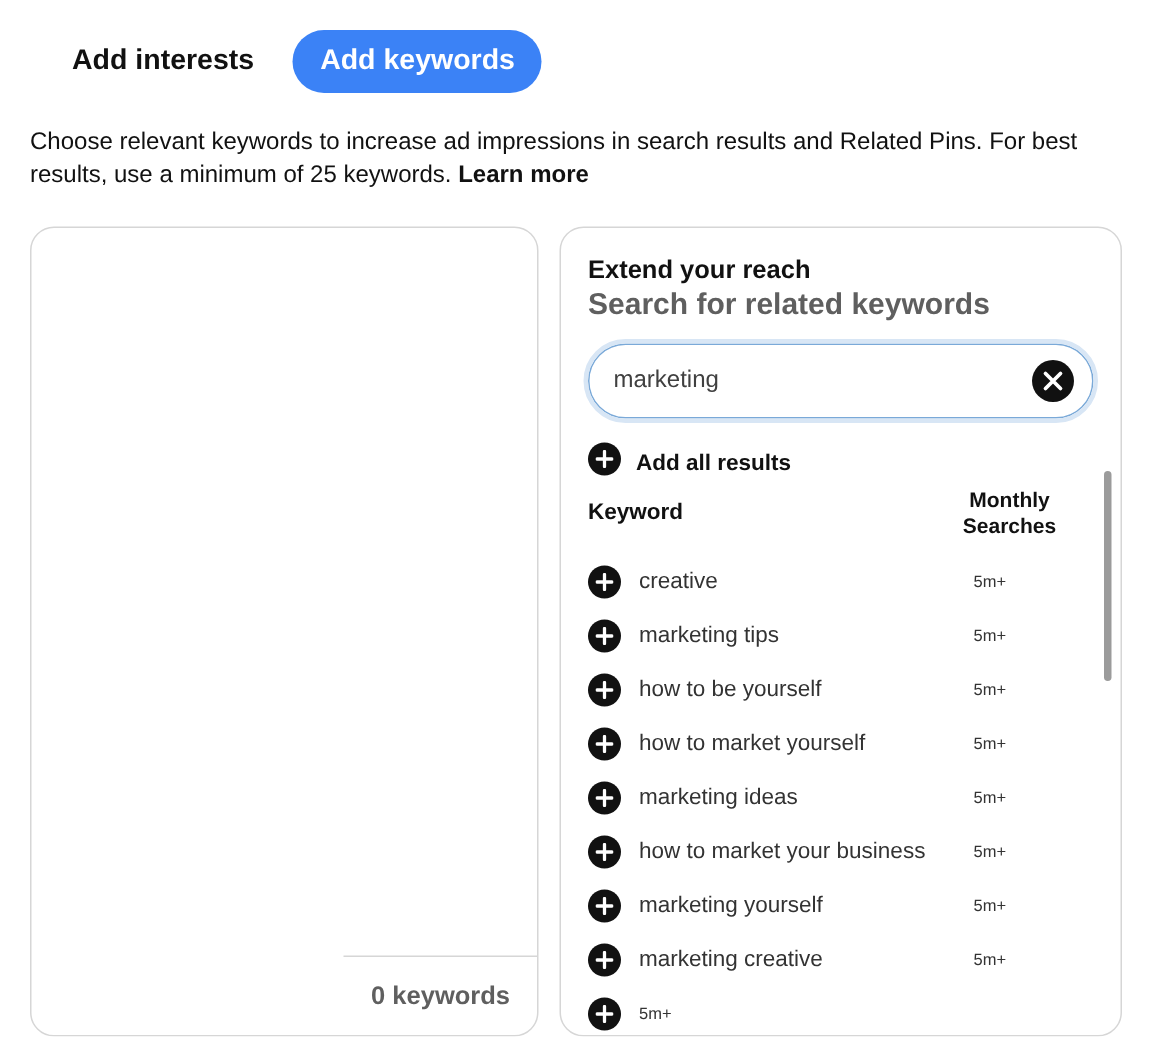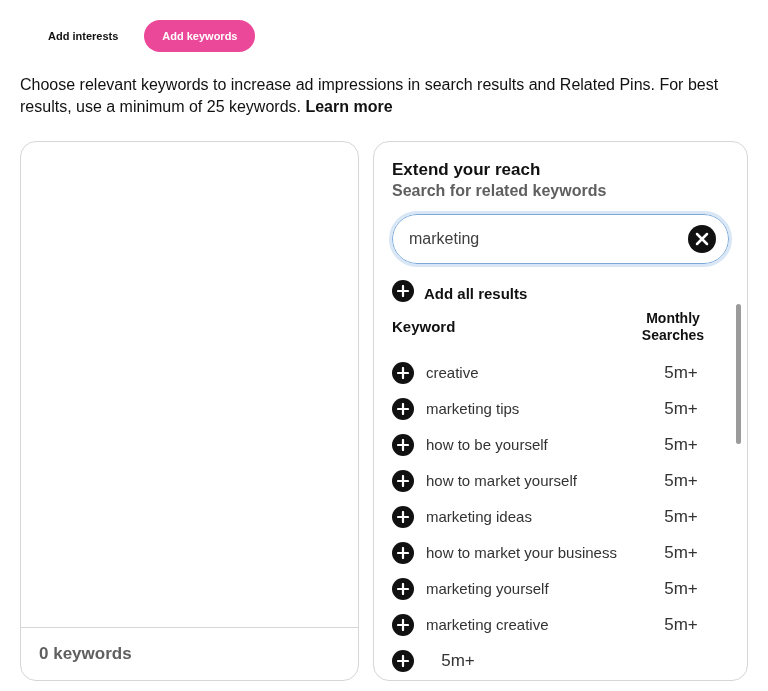--- a/index.html
+++ b/index.html
@@ -13,29 +13,29 @@
     }
     .tabs {
       display: flex;
       gap: 8px;
       margin-bottom: 22px;
       padding-left: 10px;
     }
     .tab {
       padding: 10px 18px;
       border-radius: 999px;
-      font-size: 11px;
+      font-size: 19px;
       font-weight: 600;
       cursor: pointer;
       border: none;
       background: transparent;
       color: #111;
     }
     .tab.active {
-      background: #ec4899;
+      background: #3b82f6;
       color: #fff;
     }
     .intro {
       font-size: 16px;
       line-height: 1.4;
       margin-bottom: 22px;
       color: #111;
     }
     .intro .learn-more {
       font-weight: 700;
@@ -49,20 +49,21 @@
       border: 1px solid #d6d6d6;
       border-radius: 16px;
       height: 540px;
       position: relative;
       overflow: hidden;
     }
     .left-panel {
       flex: 1;
       display: flex;
       flex-direction: column;
+      align-items: flex-end;
     }
     .left-body {
       flex: 1;
     }
     .left-footer {
       border-top: 1px solid #d6d6d6;
       padding: 16px 18px;
       font-size: 17px;
       font-weight: 600;
       color: #5f5f5f;
@@ -72,21 +73,21 @@
       padding: 18px 18px 0 18px;
       display: flex;
       flex-direction: column;
     }
     .heading {
       font-size: 17px;
       font-weight: 700;
       color: #111;
     }
     .subheading {
-      font-size: 16px;
+      font-size: 20px;
       font-weight: 600;
       color: #5f5f5f;
       margin-top: 2px;
       margin-bottom: 14px;
     }
     .search-wrap {
       position: relative;
       display: flex;
       align-items: center;
       border: 1.5px solid #7aa9d8;
@@ -173,22 +174,21 @@
     }
     .result-label {
       flex: 1;
       font-size: 15px;
       color: #333;
       line-height: 1.25;
       padding-right: 10px;
     }
     .result-count {
       width: 80px;
-      text-align: center;
-      font-size: 17px;
+      font-size: 11px;
       color: #333;
       padding-right: 16px;
     }
     .scrollbar-track {
       position: absolute;
       right: 6px;
       top: 162px;
       width: 5px;
       height: 140px;
       background: #9b9b9b;

